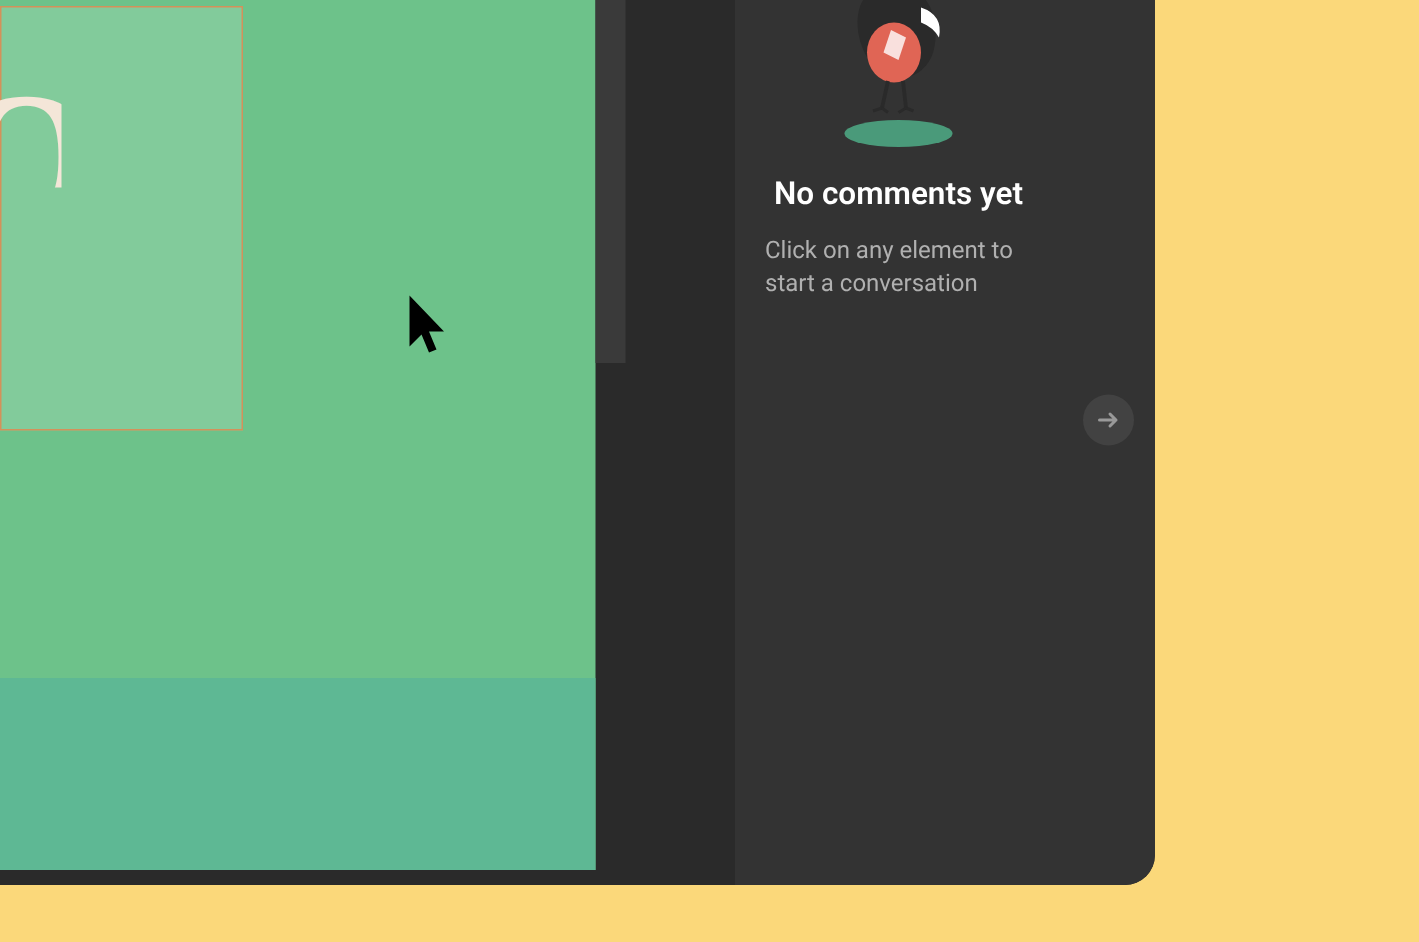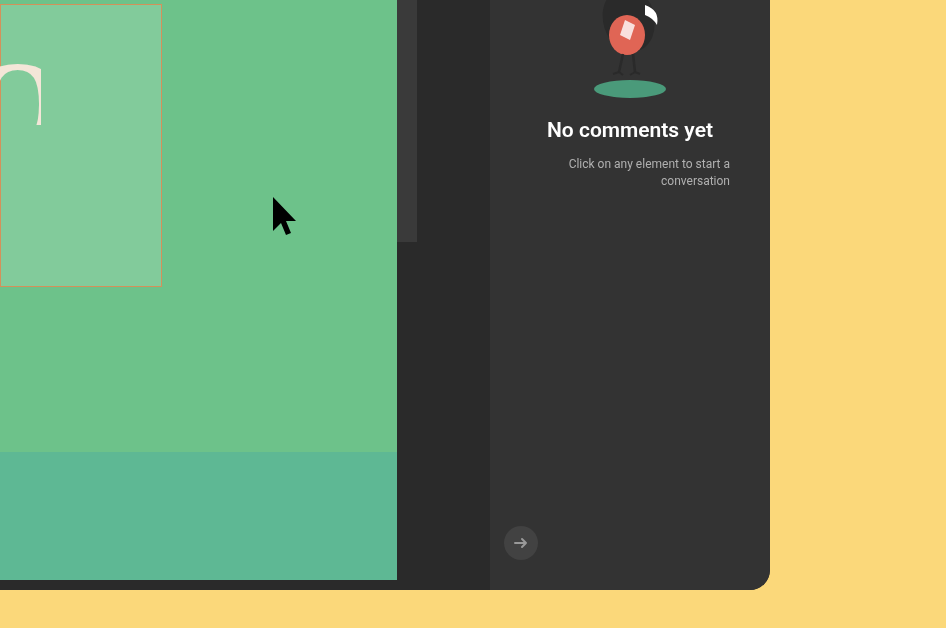--- a/index.html
+++ b/index.html
@@ -79,21 +79,21 @@
     }
     .comments-panel {
       position: absolute;
       left: 490px;
       top: 0;
       width: 280px;
       height: 590px;
       background: #333333;
       border-radius: 0 0 20px 0;
       display: flex;
-      flex-direction: column;
+      flex-direction: row;
     }
     .panel-content {
       flex: 1;
       display: flex;
       flex-direction: column;
       align-items: center;
       padding: 0 20px;
     }
     .bird-illustration {
       width: 160px;
@@ -118,22 +118,22 @@
       transform: translateX(-50%);
     }
     .panel-title {
       color: #ffffff;
       font-size: 21px;
       font-weight: 600;
       margin-top: 18px;
     }
     .panel-subtitle {
       color: #b0b0b0;
-      font-size: 12px;
-      text-align: right;
+      font-size: 16px;
+      text-align: left;
       margin-top: 14px;
       line-height: 1.4;
       max-width: 200px;
     }
     .comment-input-row {
       display: flex;
       align-items: center;
       padding: 0 14px 30px 14px;
       gap: 10px;
     }

